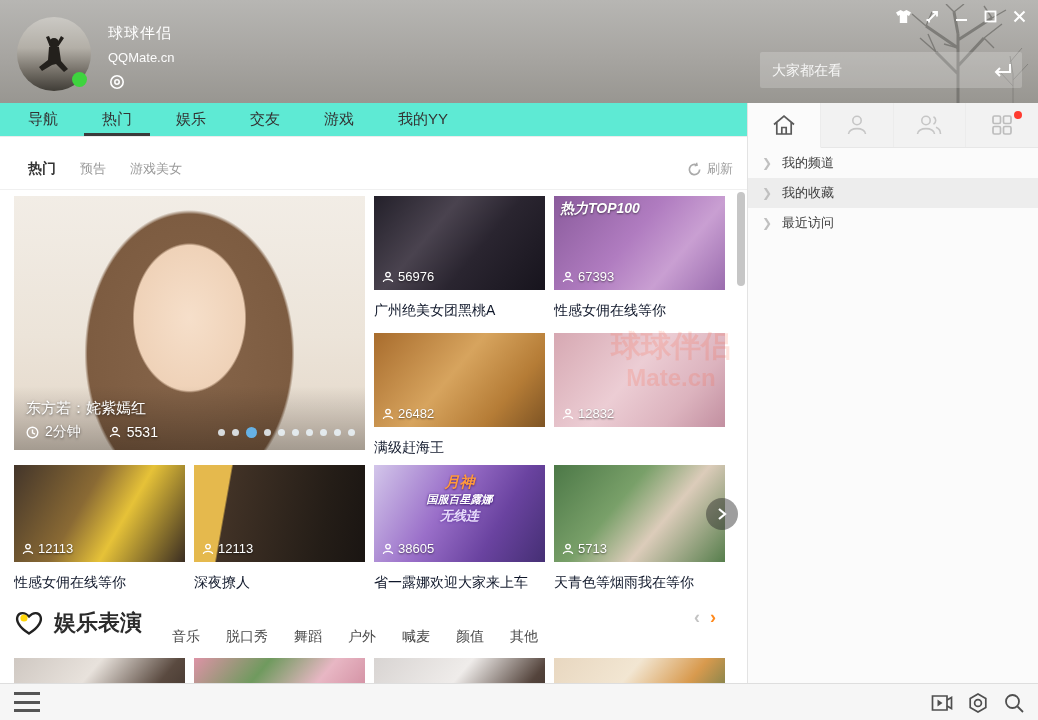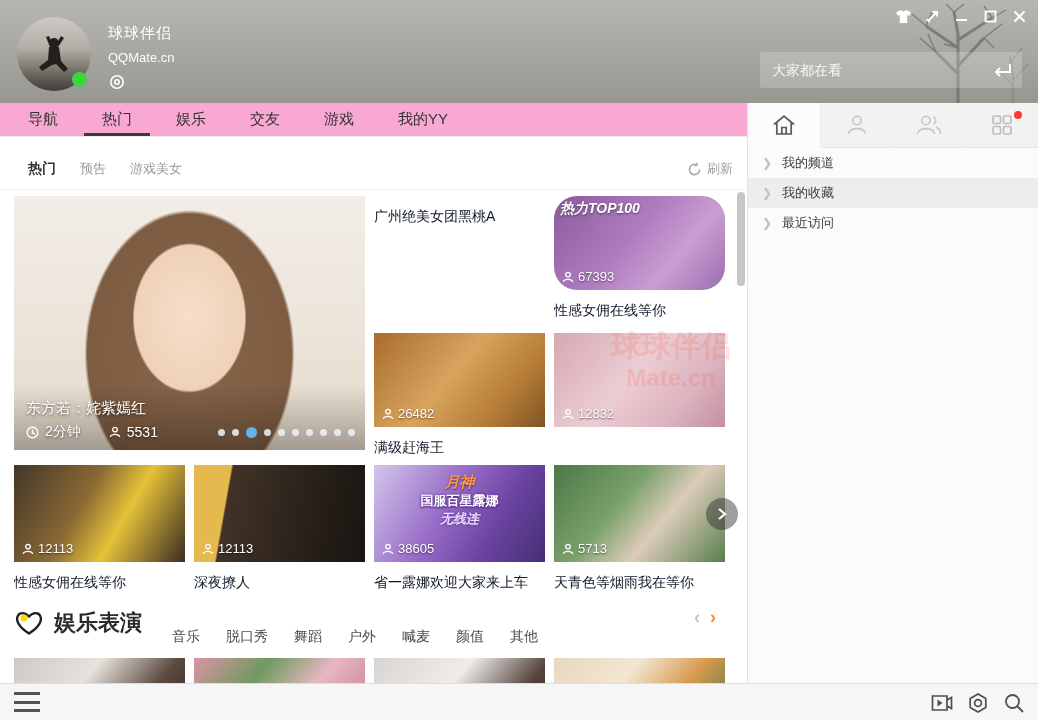--- a/index.html
+++ b/index.html
@@ -19,21 +19,21 @@
   .eye-ico{position:absolute;left:108px;top:73px;width:18px;height:18px;}
   .winctl{position:absolute;top:7px;display:flex;align-items:center;gap:11px;right:10px;}
   .winctl .wbtn{width:18px;height:18px;display:flex;align-items:center;justify-content:center;color:#fff;cursor:pointer;}
   .searchbox{position:absolute;left:760px;top:52px;width:262px;height:36px;background:rgba(255,255,255,.20);
     border-radius:2px;display:flex;align-items:center;}
   .searchbox input{flex:1;background:transparent;border:none;outline:none;color:#fff;font-size:14px;padding:0 12px;}
   .searchbox input::placeholder{color:rgba(255,255,255,.88);}
   .enter-ico{width:26px;height:20px;margin-right:8px;flex:0 0 auto;}
 
   
-  .navbar{position:absolute;left:0;top:103px;width:747px;height:34px;background:#f9a8d4;border-bottom:1px solid #ececec;
+  .navbar{position:absolute;left:0;top:103px;width:747px;height:34px;background:#5eead4;border-bottom:1px solid #ececec;
     display:flex;align-items:stretch;padding-left:28px;}
   .nav-tab{position:relative;display:flex;align-items:center;margin-right:44px;font-size:15px;color:#333;cursor:pointer;}
   .nav-tab.active::after{content:"";position:absolute;left:50%;transform:translateX(-50%);bottom:0;
     width:calc(100% + 36px);height:3px;background:#3b3b3b;}
   
   .subnav{position:absolute;left:0;top:148px;width:747px;height:42px;background:#fff;border-bottom:1px solid #f0f0f0;
     display:flex;align-items:center;padding-left:28px;}
   .sub-tab{margin-right:24px;font-size:13px;color:#9a9a9a;cursor:pointer;}
   .sub-tab.active{color:#333;font-weight:bold;font-size:14px;}
   .refresh{position:absolute;right:14px;top:0;height:42px;display:flex;align-items:center;gap:5px;color:#9d9d9d;
@@ -59,34 +59,34 @@
     background:linear-gradient(180deg,rgba(0,0,0,0),rgba(0,0,0,.28));}
   .feat-title{position:absolute;left:12px;bottom:32px;color:#fff;font-size:15px;text-shadow:0 1px 3px rgba(0,0,0,.6);}
   .feat-meta{position:absolute;left:12px;bottom:9px;display:flex;align-items:center;gap:6px;color:#fff;font-size:14px;
     text-shadow:0 1px 3px rgba(0,0,0,.6);}
   .feat-meta .gap{width:16px;}
   .dots{position:absolute;right:10px;bottom:12px;display:flex;align-items:center;gap:7px;}
   .dot{width:7px;height:7px;border-radius:50%;background:rgba(235,244,250,.85);cursor:pointer;}
   .dot.active{width:11px;height:11px;background:#66b2e6;}
   
   .img-c1{background:linear-gradient(130deg,#23202a 0%,#4a434f 35%,#2a2530 60%,#17141d 100%);}
-  .img-c2{background:linear-gradient(130deg,#8a5b9c 0%,#b07cc0 45%,#c99fd2 70%,#9a6cae 100%);border-radius:23px;}
+  .img-c2{background:linear-gradient(130deg,#8a5b9c 0%,#b07cc0 45%,#c99fd2 70%,#9a6cae 100%);}
   .img-c3{background:linear-gradient(130deg,#a86c2d 0%,#d7a45e 45%,#b57c36 75%,#7e5424 100%);}
   .img-c4{background:linear-gradient(130deg,#d6a8b2 0%,#eccdd4 45%,#dcb3be 75%,#c28fa0 100%);}
   .img-r1{background:linear-gradient(120deg,#43352a 0%,#8a6a34 40%,#e6c238 62%,#3a2d22 100%);}
   .img-r2{background:linear-gradient(100deg,#e5b94d 0%,#e5b94d 20%,#413226 21%,#241d17 75%,#1a1512 100%);}
   .img-r3{background:linear-gradient(120deg,#d3c6ea 0%,#9a6fc9 40%,#6a43a0 70%,#452f74 100%);}
   .img-r4{background:linear-gradient(130deg,#4c7847 0%,#79a069 38%,#dcccba 62%,#567e4c 100%);}
   .img-b1{background:linear-gradient(130deg,#cfc8c2 0%,#e8e2dc 40%,#5a4a40 75%,#3c3028 100%);}
   .img-b2{background:linear-gradient(130deg,#dd93a6 0%,#6f9a5e 35%,#e8b7c4 65%,#c97f94 100%);}
   .img-b3{background:linear-gradient(130deg,#d8d4d2 0%,#efecea 45%,#54443c 80%,#362c26 100%);}
   .img-b4{background:linear-gradient(130deg,#e8d7c0 0%,#f2e6d2 40%,#d89a4e 70%,#53774a 100%);}
   .game-ov{position:absolute;left:0;top:8px;width:100%;text-align:center;pointer-events:none;}
   .game-ov .l1{font-size:15px;font-weight:bold;color:#ff9a3c;font-style:italic;text-shadow:0 1px 2px rgba(60,20,100,.8);}
-  .game-ov .l2{font-size:13px;font-weight:bold;color:#fff;text-shadow:0 0 3px #5b2d9e,0 1px 2px #3a1c66;}
+  .game-ov .l2{font-size:11px;font-weight:bold;color:#fff;font-style:italic;text-shadow:0 0 3px #5b2d9e,0 1px 2px #3a1c66;}
   .game-ov .l3{font-size:13px;font-weight:bold;color:#e9defc;font-style:italic;text-shadow:0 0 3px #5b2d9e;}
   .next-arrow{position:absolute;left:706px;top:308px;width:32px;height:32px;border-radius:50%;
     background:rgba(40,40,40,.45);display:flex;align-items:center;justify-content:center;cursor:pointer;}
   .scrollthumb{position:absolute;left:737px;top:2px;width:8px;height:94px;border-radius:4px;background:#c6c6c6;cursor:pointer;}
   .watermark{position:absolute;left:596px;top:138px;width:150px;text-align:center;color:rgba(255,85,45,.17);
     font-weight:bold;pointer-events:none;line-height:1.2;}
   .watermark .w1{font-size:30px;}
   .watermark .w2{font-size:24px;}
   
   .section-head{position:absolute;left:14px;top:410px;width:718px;height:46px;display:flex;align-items:center;}
@@ -241,20 +241,29 @@
           <span class="dot"></span>
           <span class="dot"></span>
           <span class="dot"></span>
           <span class="dot"></span>
           <span class="dot"></span>
           <span class="dot"></span>
         </div>
     </div>
 
     <div class="card" style="left:374px;top:6px;width:171px">
+      <div class="thumb img-c1">
+        <span class="viewers">
+            <svg width="12" height="12" viewBox="0 0 12 12" fill="none" stroke="#fff" stroke-width="1.3">
+              <circle cx="6" cy="3.6" r="2.3"></circle>
+              <path d="M1.4 11 C1.4 7.6 10.6 7.6 10.6 11"></path>
+            </svg>
+            <span>56976</span>
+          </span>
+      </div>
       <div class="card-title">广州绝美女团黑桃A</div>
     </div>
     <div class="card" style="left:554px;top:6px;width:171px">
       <div class="thumb img-c2">
         <span class="badge">热力TOP100</span>
         <span class="viewers">
             <svg width="12" height="12" viewBox="0 0 12 12" fill="none" stroke="#fff" stroke-width="1.3">
               <circle cx="6" cy="3.6" r="2.3"></circle>
               <path d="M1.4 11 C1.4 7.6 10.6 7.6 10.6 11"></path>
             </svg>

